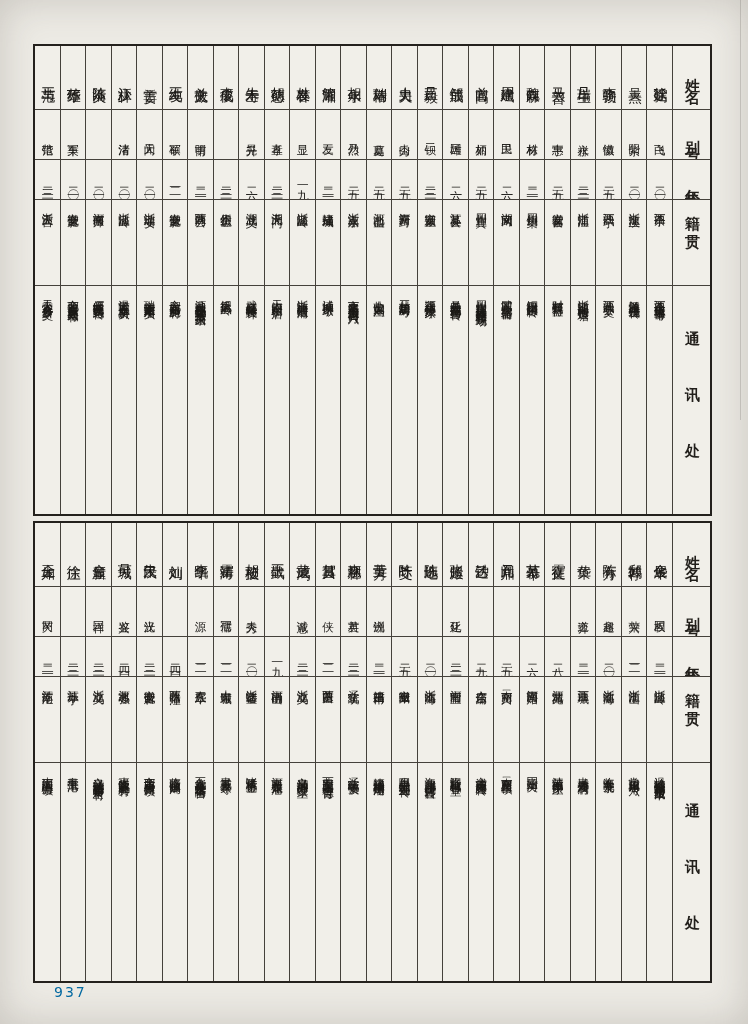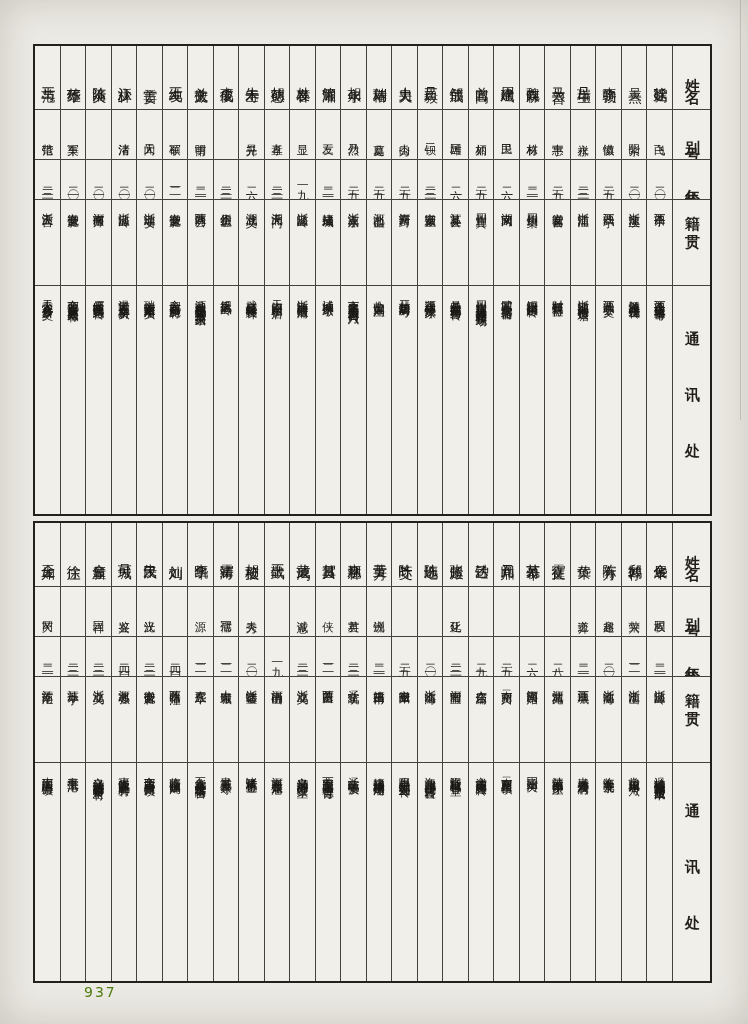--- a/index.html
+++ b/index.html
@@ -51,23 +51,22 @@
   .header-col .vtext { font-size:15px; font-weight:bold; color:#221f1b; }
   .header-col .name   .vtext { letter-spacing:12px; }
   .header-col .alias  .vtext { letter-spacing:7px; }
   .header-col .age    .vtext { letter-spacing:3px; }
   .header-col .native .vtext { letter-spacing:18px; }
   .header-col .address { align-items:center; }
   .header-col .address .vtext { letter-spacing:56px; }
 
   .pageno {
     position:absolute; left:54px; top:984px;
-    font-size:14px; letter-spacing:2px; color:#4d7c0f;
+    font-size:14px; letter-spacing:2px; color:#0369a1;
     font-family:"DejaVu Sans",sans-serif;
-    margin-left:30px;
   }
   .edge-line {
     position:absolute; right:7px; top:0; width:1px; height:420px;
     background:rgba(60,55,48,.18);
   }
 </style>
 </head>
 <body>
 
 <div class="scan">

